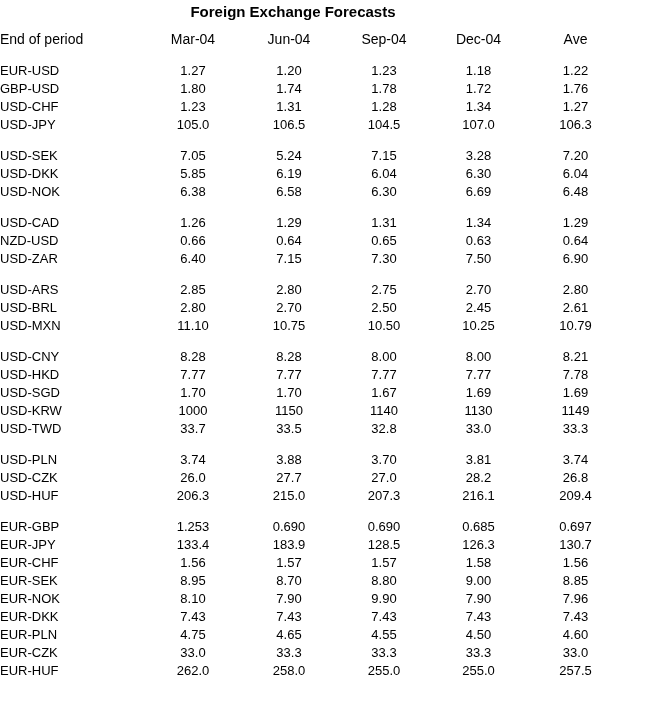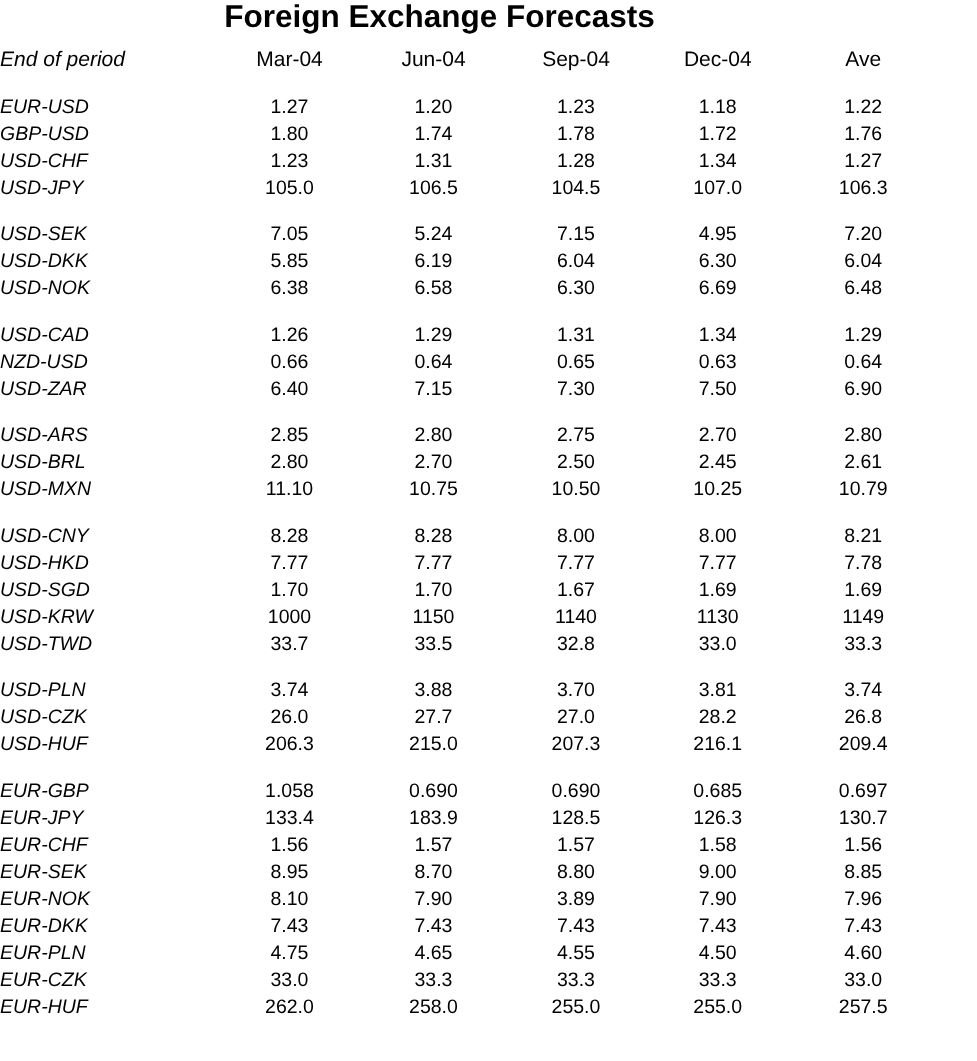--- a/index.html
+++ b/index.html
@@ -15,42 +15,42 @@
     font-size: 13px;
     overflow: hidden;
   }
   .page {
     padding-top: 3px;
   }
   .title {
     width: 586px;
     text-align: center;
     font-weight: bold;
-    font-size: 21px;
+    font-size: 15px;
     line-height: 18px;
   }
   table.fx {
     border-collapse: collapse;
     table-layout: fixed;
     width: 625px;
     margin-top: 9px;
   }
   table.fx th, table.fx td {
     padding: 0;
     height: 18px;
     line-height: 18px;
     white-space: nowrap;
     font-weight: normal;
     vertical-align: middle;
   }
   thead th {
     font-weight: bold;
     font-size: 14px;
   }
-  .col-label { text-align: left; font-style: italic; }
+  .col-label { text-align: left; }
   th.col-label { padding-left: 8px; }
   td.col-label { padding-left: 27px; margin-left: 24px; }
   .num { text-align: center; }
   tr.header-spacer td { height: 14px; line-height: 14px; }
   tr.group-spacer td { height: 13px; line-height: 13px; }
 </style>
 </head>
 <body>
 
 <div class="page">
@@ -113,21 +113,21 @@
           <td class="num">106.3</td>
         </tr>
         <tr class="group-spacer">
           <td colspan="6"></td>
         </tr>
         <tr>
           <td class="col-label">USD-SEK</td>
           <td class="num">7.05</td>
           <td class="num">5.24</td>
           <td class="num">7.15</td>
-          <td class="num">4.95</td>
+          <td class="num">3.28</td>
           <td class="num">7.20</td>
         </tr>
         <tr>
           <td class="col-label">USD-DKK</td>
           <td class="num">5.85</td>
           <td class="num">6.19</td>
           <td class="num">6.04</td>
           <td class="num">6.30</td>
           <td class="num">6.04</td>
         </tr>
@@ -261,21 +261,21 @@
           <td class="num">215.0</td>
           <td class="num">207.3</td>
           <td class="num">216.1</td>
           <td class="num">209.4</td>
         </tr>
         <tr class="group-spacer">
           <td colspan="6"></td>
         </tr>
         <tr>
           <td class="col-label">EUR-GBP</td>
-          <td class="num">1.058</td>
+          <td class="num">1.253</td>
           <td class="num">0.690</td>
           <td class="num">0.690</td>
           <td class="num">0.685</td>
           <td class="num">0.697</td>
         </tr>
         <tr>
           <td class="col-label">EUR-JPY</td>
           <td class="num">133.4</td>
           <td class="num">183.9</td>
           <td class="num">128.5</td>
@@ -295,21 +295,21 @@
           <td class="num">8.95</td>
           <td class="num">8.70</td>
           <td class="num">8.80</td>
           <td class="num">9.00</td>
           <td class="num">8.85</td>
         </tr>
         <tr>
           <td class="col-label">EUR-NOK</td>
           <td class="num">8.10</td>
           <td class="num">7.90</td>
-          <td class="num">3.89</td>
+          <td class="num">9.90</td>
           <td class="num">7.90</td>
           <td class="num">7.96</td>
         </tr>
         <tr>
           <td class="col-label">EUR-DKK</td>
           <td class="num">7.43</td>
           <td class="num">7.43</td>
           <td class="num">7.43</td>
           <td class="num">7.43</td>
           <td class="num">7.43</td>

